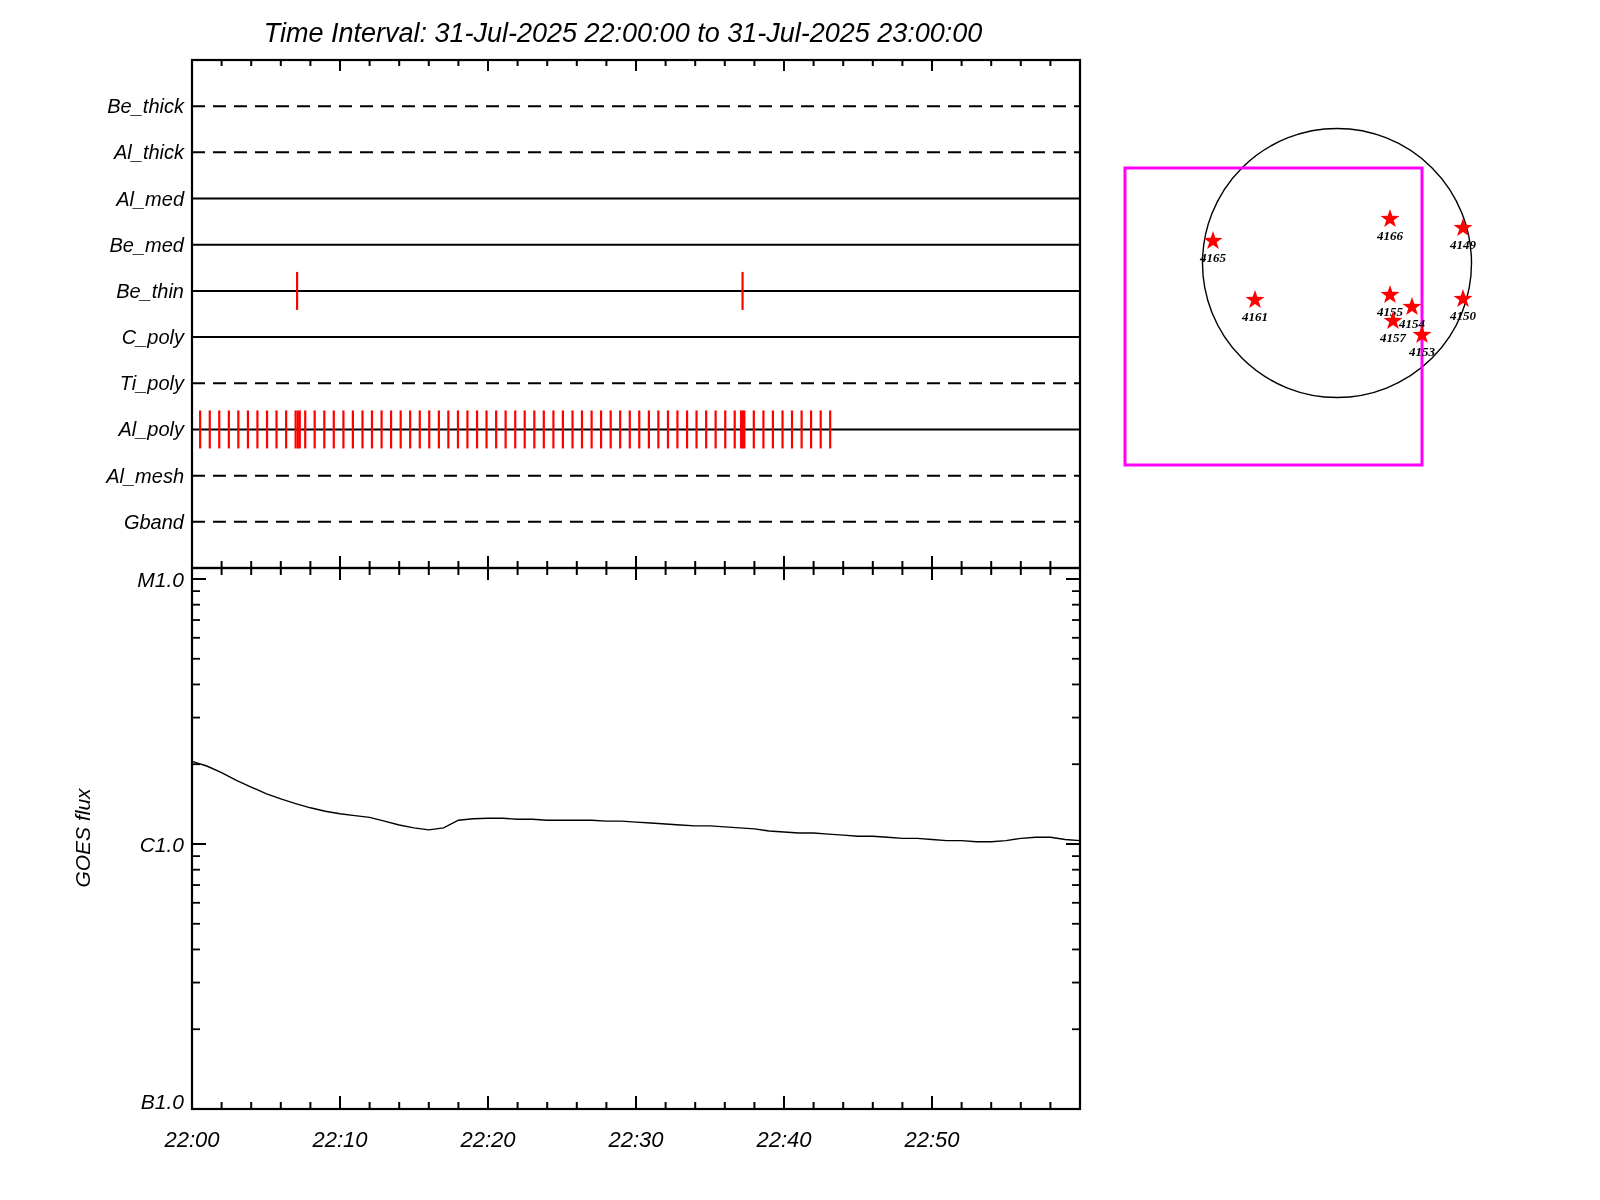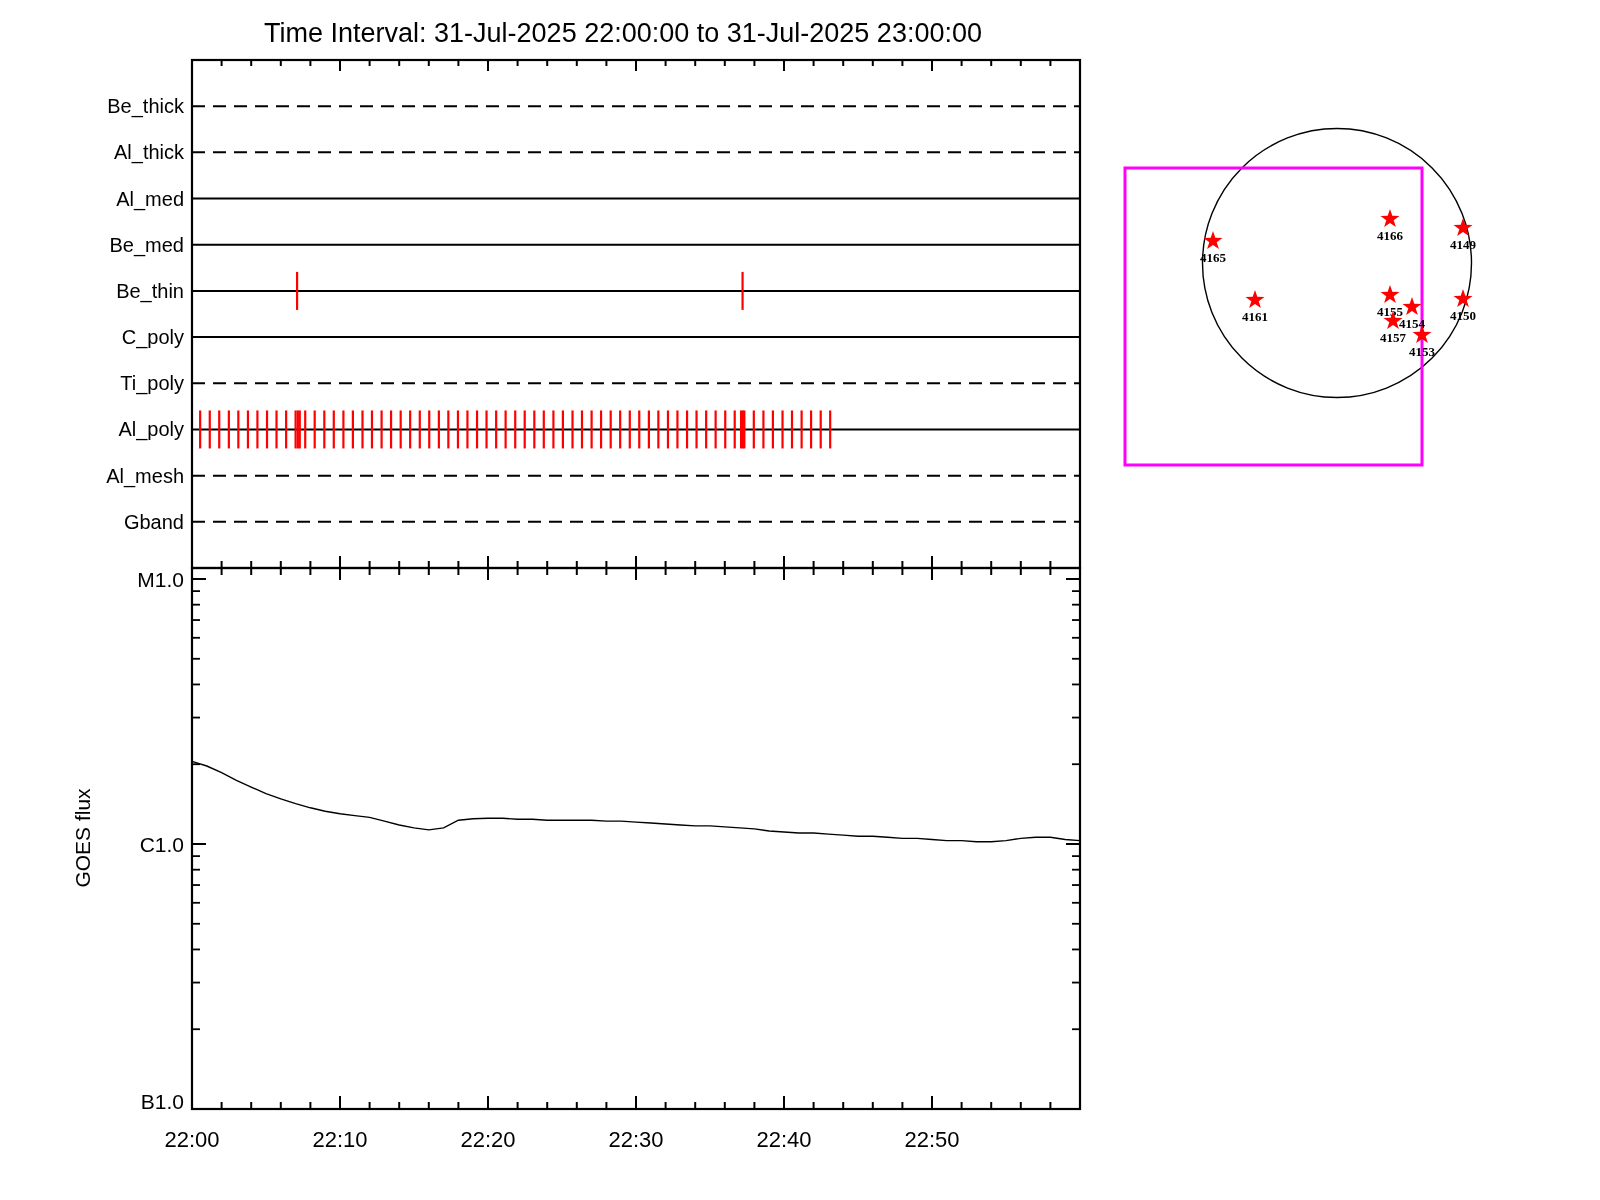--- a/index.html
+++ b/index.html
@@ -1,16 +1,16 @@
 <!DOCTYPE html>
 <html><head>
 <meta charset="utf-8">
 <style>
   html,body{margin:0;padding:0;background:#ffffff;}
-  .page{position:relative;width:1600px;height:1200px;background:#ffffff;overflow:hidden;}
+  .page{position:relative;width:1600px;height:1200px;background:#ffffff;overflow:hidden;font-style:italic;}
   svg text{font-family:"Liberation Sans", sans-serif;fill:#000000;}
   text.fig-title{font-size:27px;}
   text.row-label{font-size:20px;}
   text.ytick-label{font-size:21px;}
   text.xtick-label{font-size:22px;}
   text.ylab{font-size:21px;}
   text.ar-label{font-family:"Liberation Serif", serif;font-weight:bold;font-size:13px;}
 </style>
 </head>
 <body>

